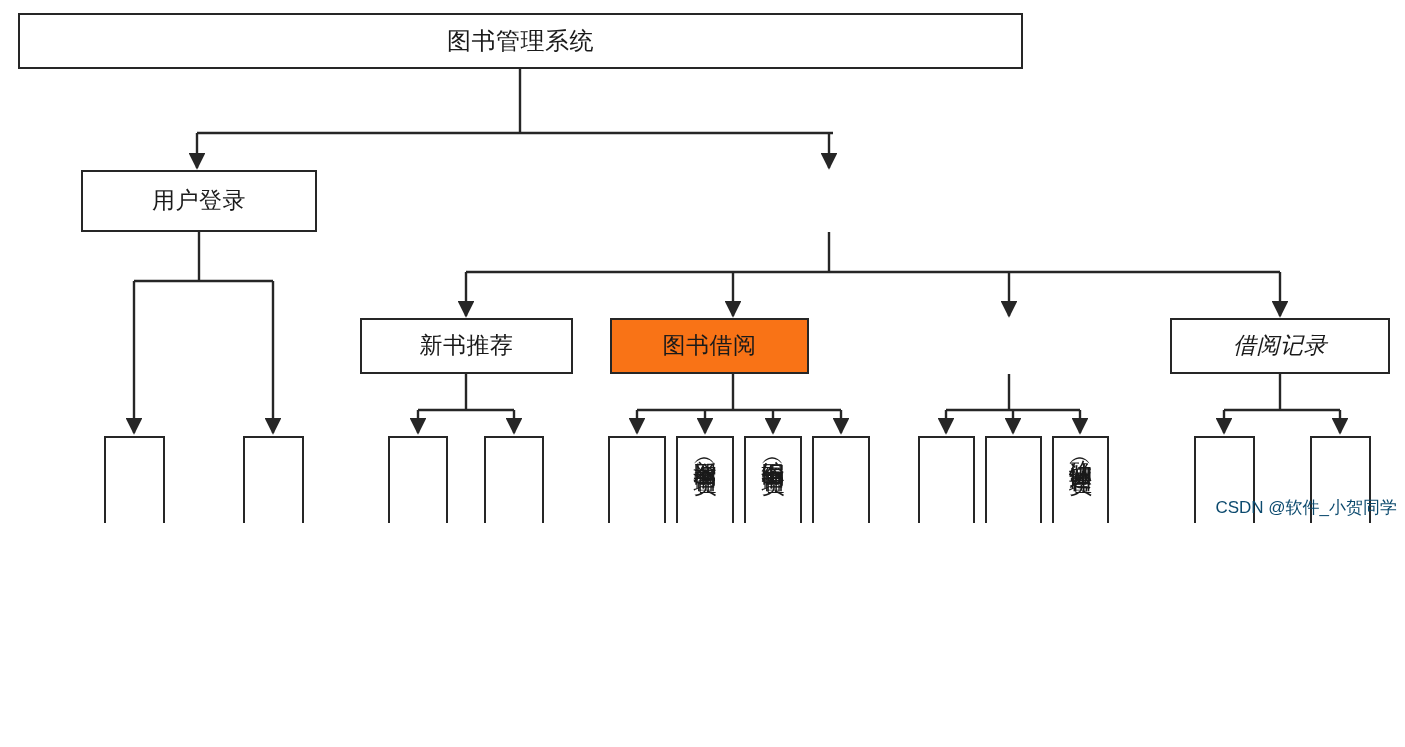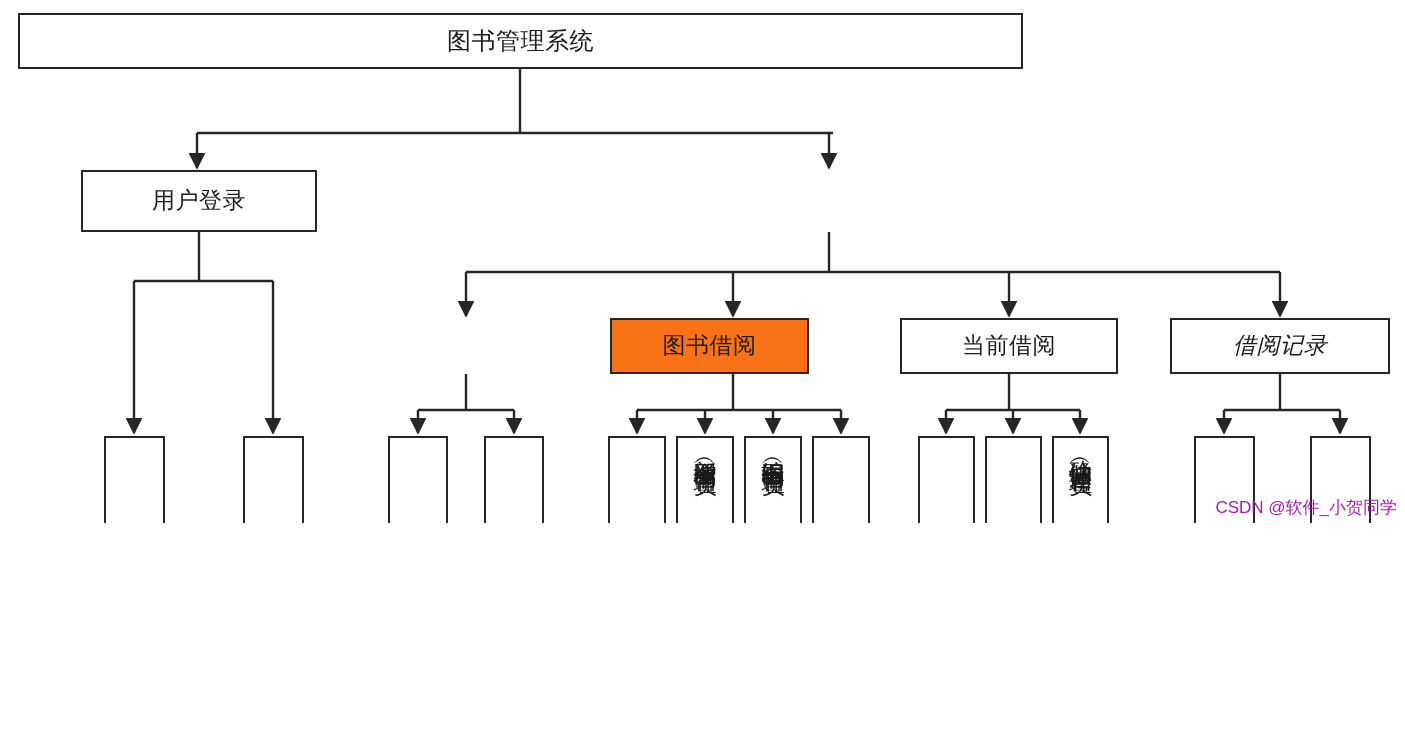--- a/index.html
+++ b/index.html
@@ -139,26 +139,26 @@
   </svg>
 
   <div class="node horiz root" style="left: 18px; top: 13px; width: 1005px; height: 56px; border-color: rgb(38, 38, 38); background: rgb(255, 255, 255); color: rgb(26, 26, 26);">
     <span class="label">图书管理系统</span>
   </div>
 
   <div class="node horiz" style="left: 81px; top: 170px; width: 236px; height: 62px; border-color: rgb(38, 38, 38); background: rgb(255, 255, 255); color: rgb(26, 26, 26);">
     <span class="label">用户登录</span>
   </div>
 
+  <div class="node horiz" style="left: 360px; top: 318px; width: 213px; height: 56px; border-color: rgb(38, 38, 38); background: rgb(255, 255, 255); color: rgb(26, 26, 26);">
+    <span class="label">新书推荐</span>
+  </div>
   <div class="node horiz" style="left: 610px; top: 318px; width: 199px; height: 56px; border-color: rgb(38, 38, 38); background: #f97316; color: rgb(26, 26, 26);">
     <span class="label">图书借阅</span>
   </div>
-  <div class="node horiz" style="left: 900px; top: 318px; width: 218px; height: 56px; border-color: rgb(38, 38, 38); background: rgb(255, 255, 255); color: rgb(26, 26, 26);">
-    <span class="label">当前借阅</span>
-  </div>
   <div class="node horiz" style="left: 1170px; top: 318px; width: 220px; height: 56px; border-color: rgb(38, 38, 38); background: rgb(255, 255, 255); color: rgb(26, 26, 26); font-style: italic;">
     <span class="label">借阅记录</span>
   </div>
 
   <div class="node vert mid" style="left: 104px; top: 436px; width: 61px; height: 298px; border-color: rgb(38, 38, 38); background: rgb(255, 255, 255); color: rgb(26, 26, 26);">
     <span class="label">用户登录</span>
   </div>
   <div class="node vert mid" style="left: 243px; top: 436px; width: 61px; height: 298px; border-color: rgb(38, 38, 38); background: rgb(255, 255, 255); color: rgb(26, 26, 26);">
     <span class="label">注销登录</span>
   </div>
@@ -189,15 +189,15 @@
   <div class="node vert" style="left: 1052px; top: 436px; width: 57px; height: 298px; border-color: rgb(38, 38, 38); background: rgb(255, 255, 255); color: rgb(26, 26, 26);">
     <span class="label">确认归还（管理员）</span>
   </div>
   <div class="node vert mid" style="left: 1194px; top: 436px; width: 61px; height: 298px; border-color: rgb(38, 38, 38); background: rgb(255, 255, 255); color: rgb(26, 26, 26);">
     <span class="label">新增借阅记录</span>
   </div>
   <div class="node vert mid" style="left: 1310px; top: 436px; width: 61px; height: 298px; border-color: rgb(38, 38, 38); background: rgb(255, 255, 255); color: rgb(26, 26, 26);">
     <span class="label">查询借阅记录</span>
   </div>
 
-  <div id="watermark" style="color: #a21caf;">CSDN @软件_小贺同学</div>
+  <div id="watermark" style="color: #0c4a6e;">CSDN @软件_小贺同学</div>
 
 </div>
 
 </body></html>

